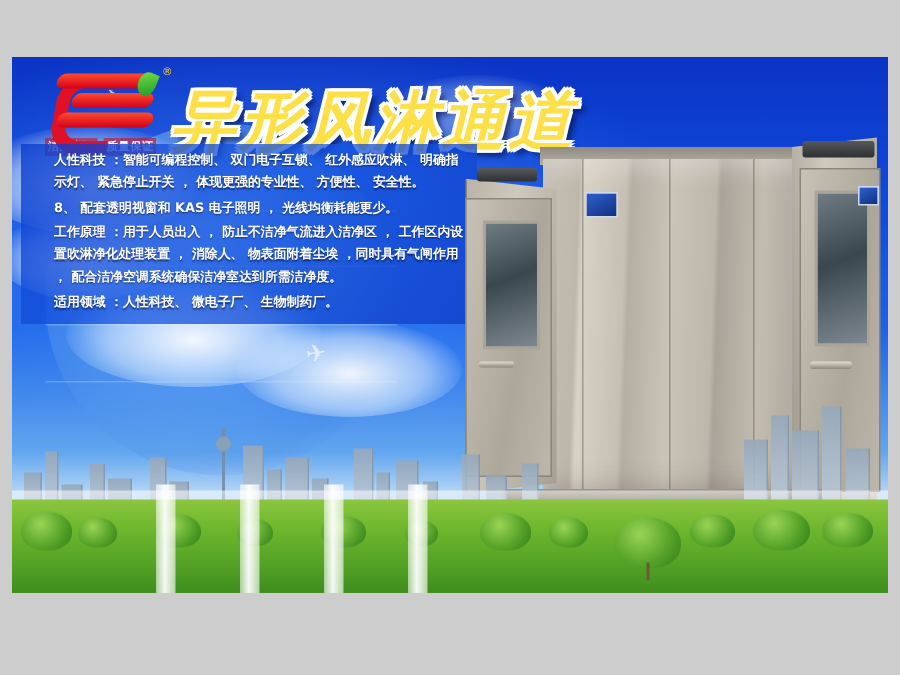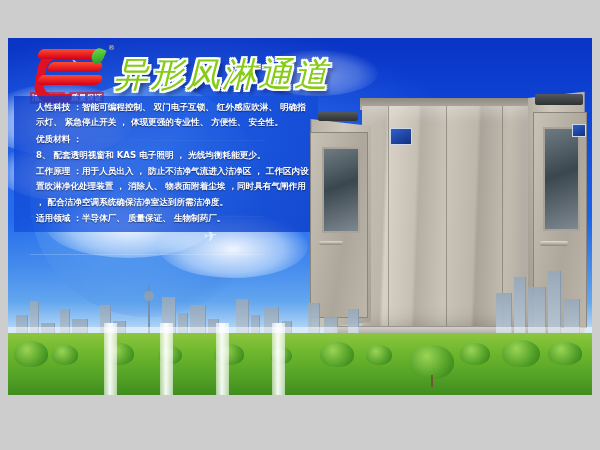--- a/index.html
+++ b/index.html
@@ -106,25 +106,25 @@
   .logo-sub span {
     background: rgba(210,0,20,.55);
     padding: 1px 2px;
     white-space: nowrap;
   }
 
   
   #headline {
     position: absolute;
     left: 106px; top: 14px;
-    font-size: 34px;
-    font-weight: normal;
+    font-size: 43px;
+    font-weight: bold;
     font-style: italic;
     letter-spacing: 2px;
-    color: #84cc16;
+    color: #fde047;
     white-space: nowrap;
     text-shadow:
       2px 0 0 #ffffff, -2px 0 0 #ffffff, 0 2px 0 #ffffff, 0 -2px 0 #ffffff,
       2px 2px 0 #ffffff, -2px 2px 0 #ffffff, 2px -2px 0 #ffffff, -2px -2px 0 #ffffff,
       4px 4px 4px rgba(0,10,60,.75);
   }
 
   
   #copy-panel {
     position: absolute;
@@ -304,24 +304,23 @@
       <div class="logo-sub">
         <span>洁净空调</span>
         <span>质量保证</span>
       </div>
     </div>
 
     <div id="headline">异形风淋通道</div>
 
     <div id="copy-panel">
       <p>人性科技 ：智能可编程控制、 双门电子互锁、 红外感应吹淋、 明确指示灯、 紧急停止开关 ， 体现更强的专业性、 方便性、 安全性。</p>
-      <p>优质材料 ：</p>
       <p>8、 配套透明视窗和 KAS 电子照明 ， 光线均衡耗能更少。</p>
       <p>工作原理 ：用于人员出入 ， 防止不洁净气流进入洁净区 ， 工作区内设置吹淋净化处理装置 ， 消除人、 物表面附着尘埃 ，同时具有气闸作用 ， 配合洁净空调系统确保洁净室达到所需洁净度。</p>
-      <p>适用领域 ：半导体厂、 质量保证、 生物制药厂。</p>
+      <p>适用领域 ：人性科技、 微电子厂、 生物制药厂。</p>
     </div>
 
     <div id="product">
       <div class="prod-halo"></div>
 
       <div class="cab-top"></div>
       <div class="cab-side">
         <div class="seam" style="left:26px;"></div>
         <div class="seam" style="left:84px;"></div>
         <div class="seam" style="left:140px;"></div>

